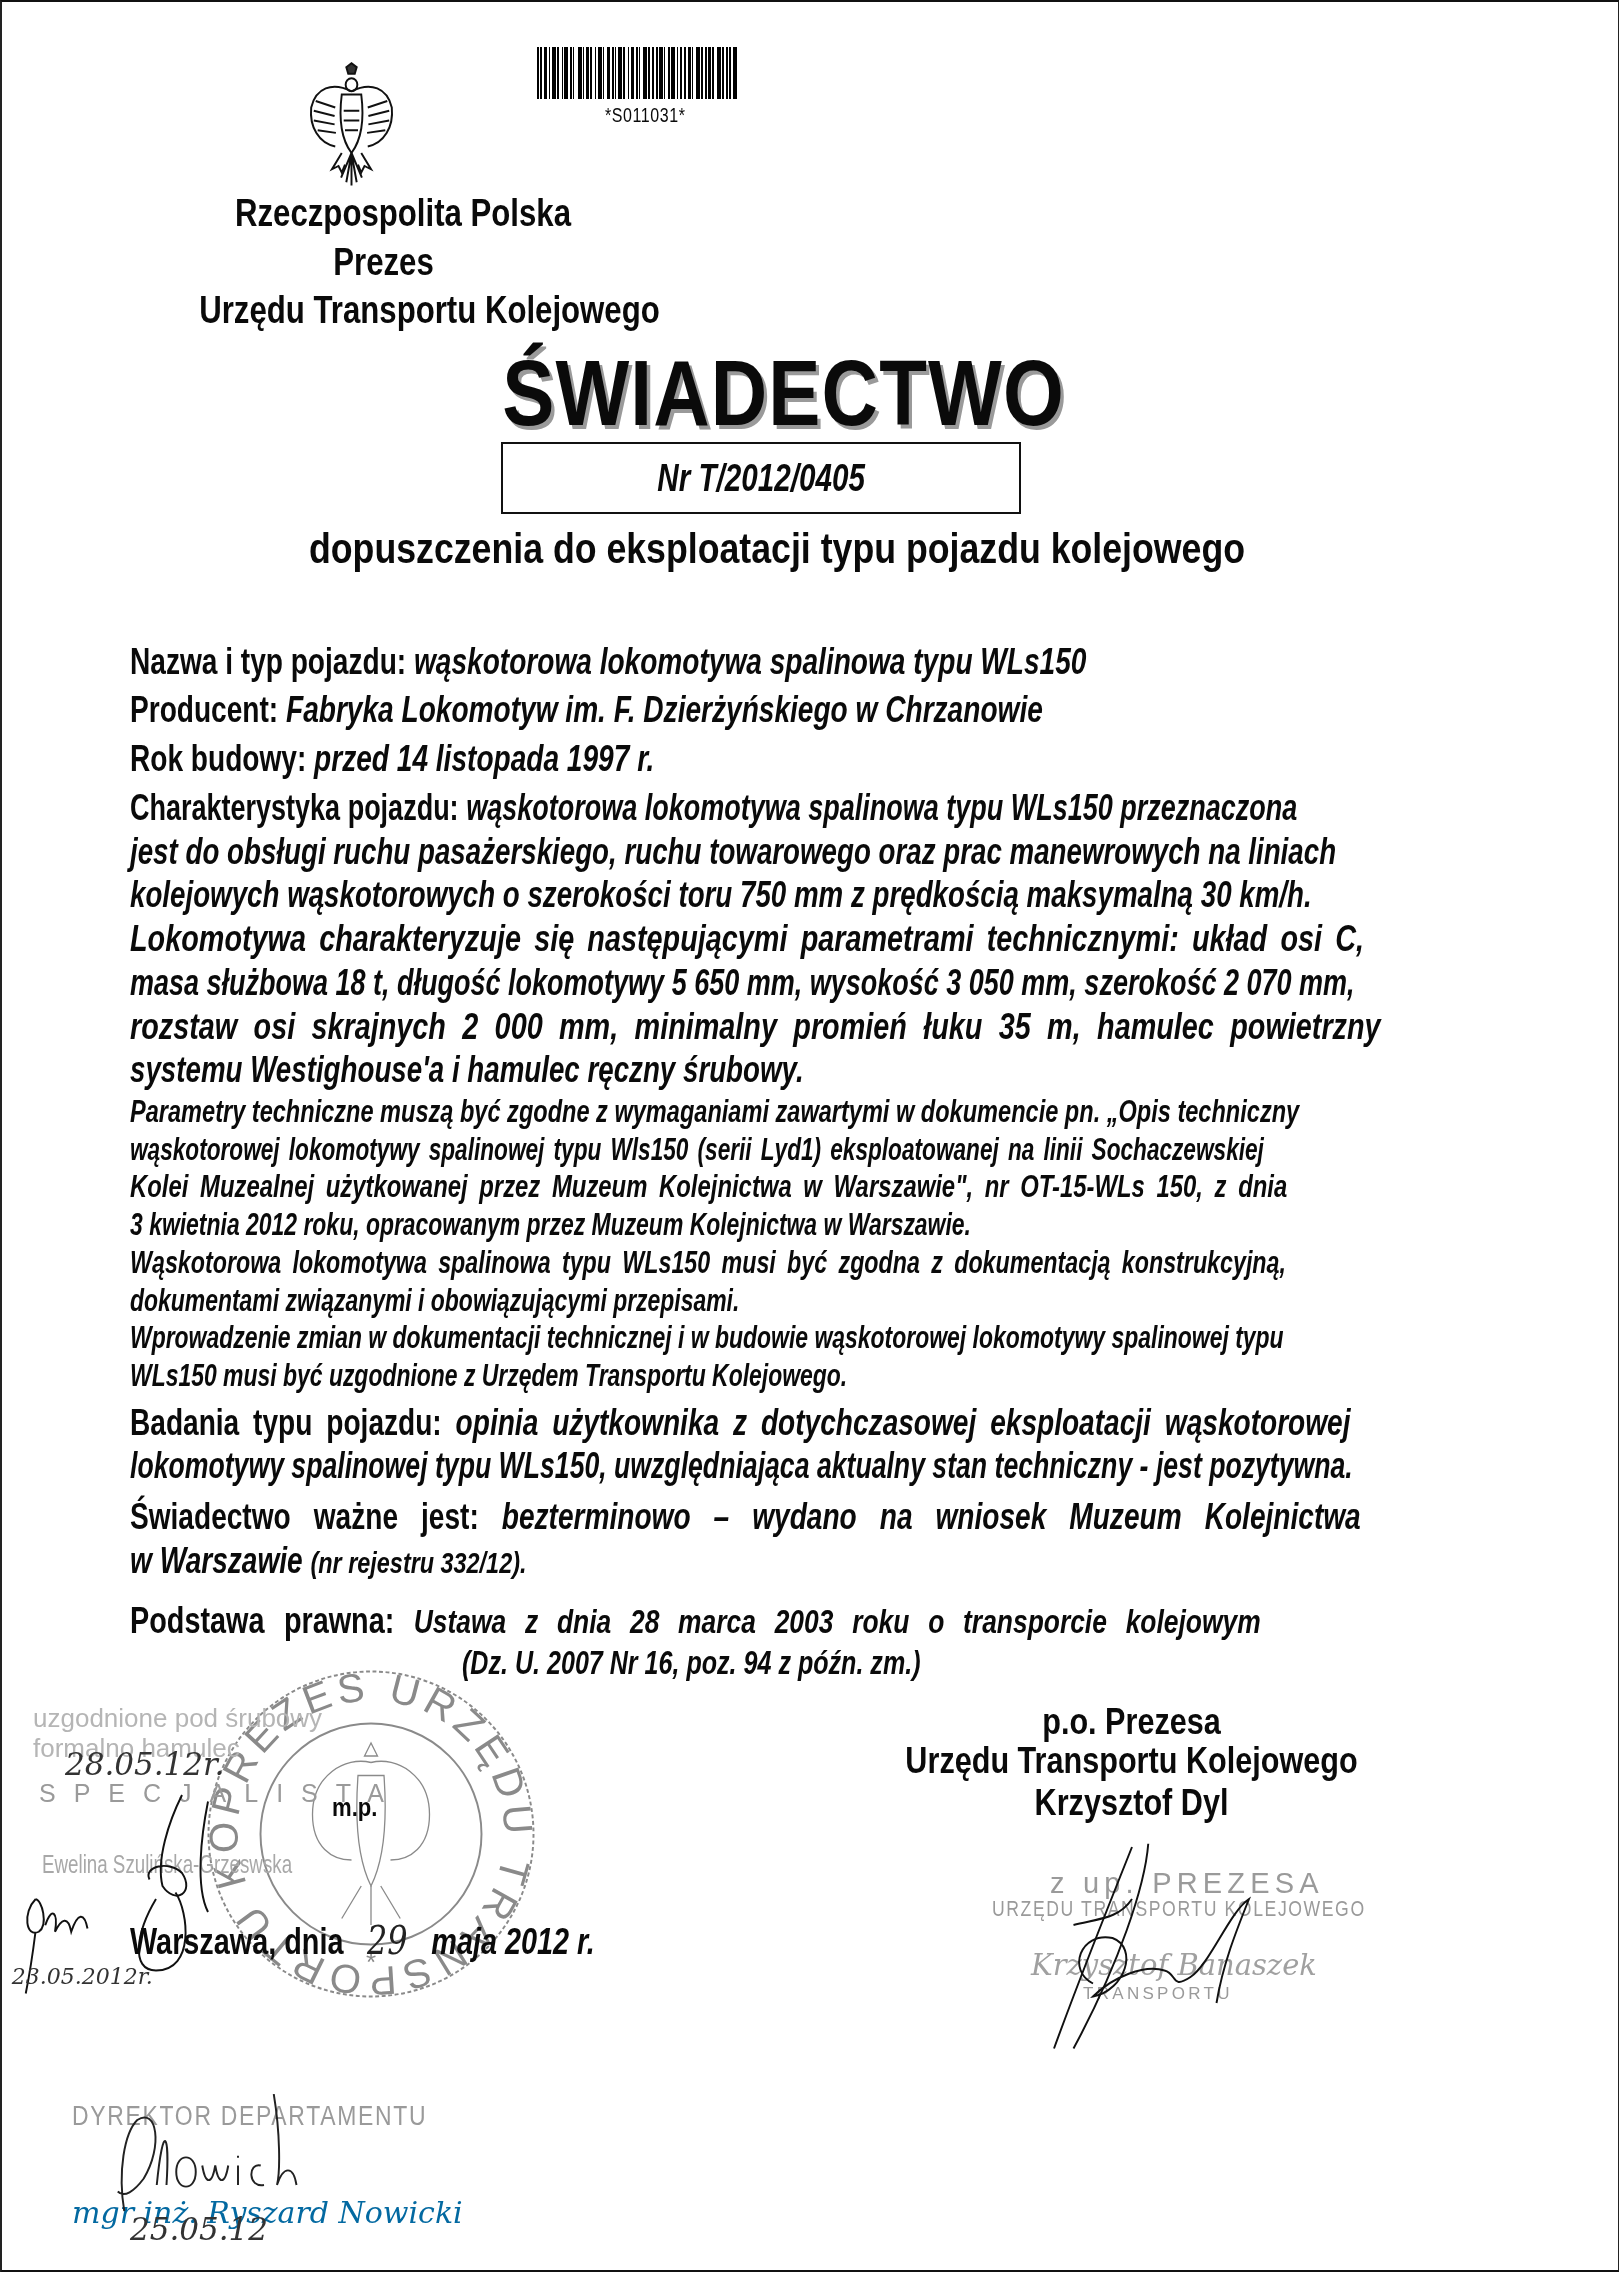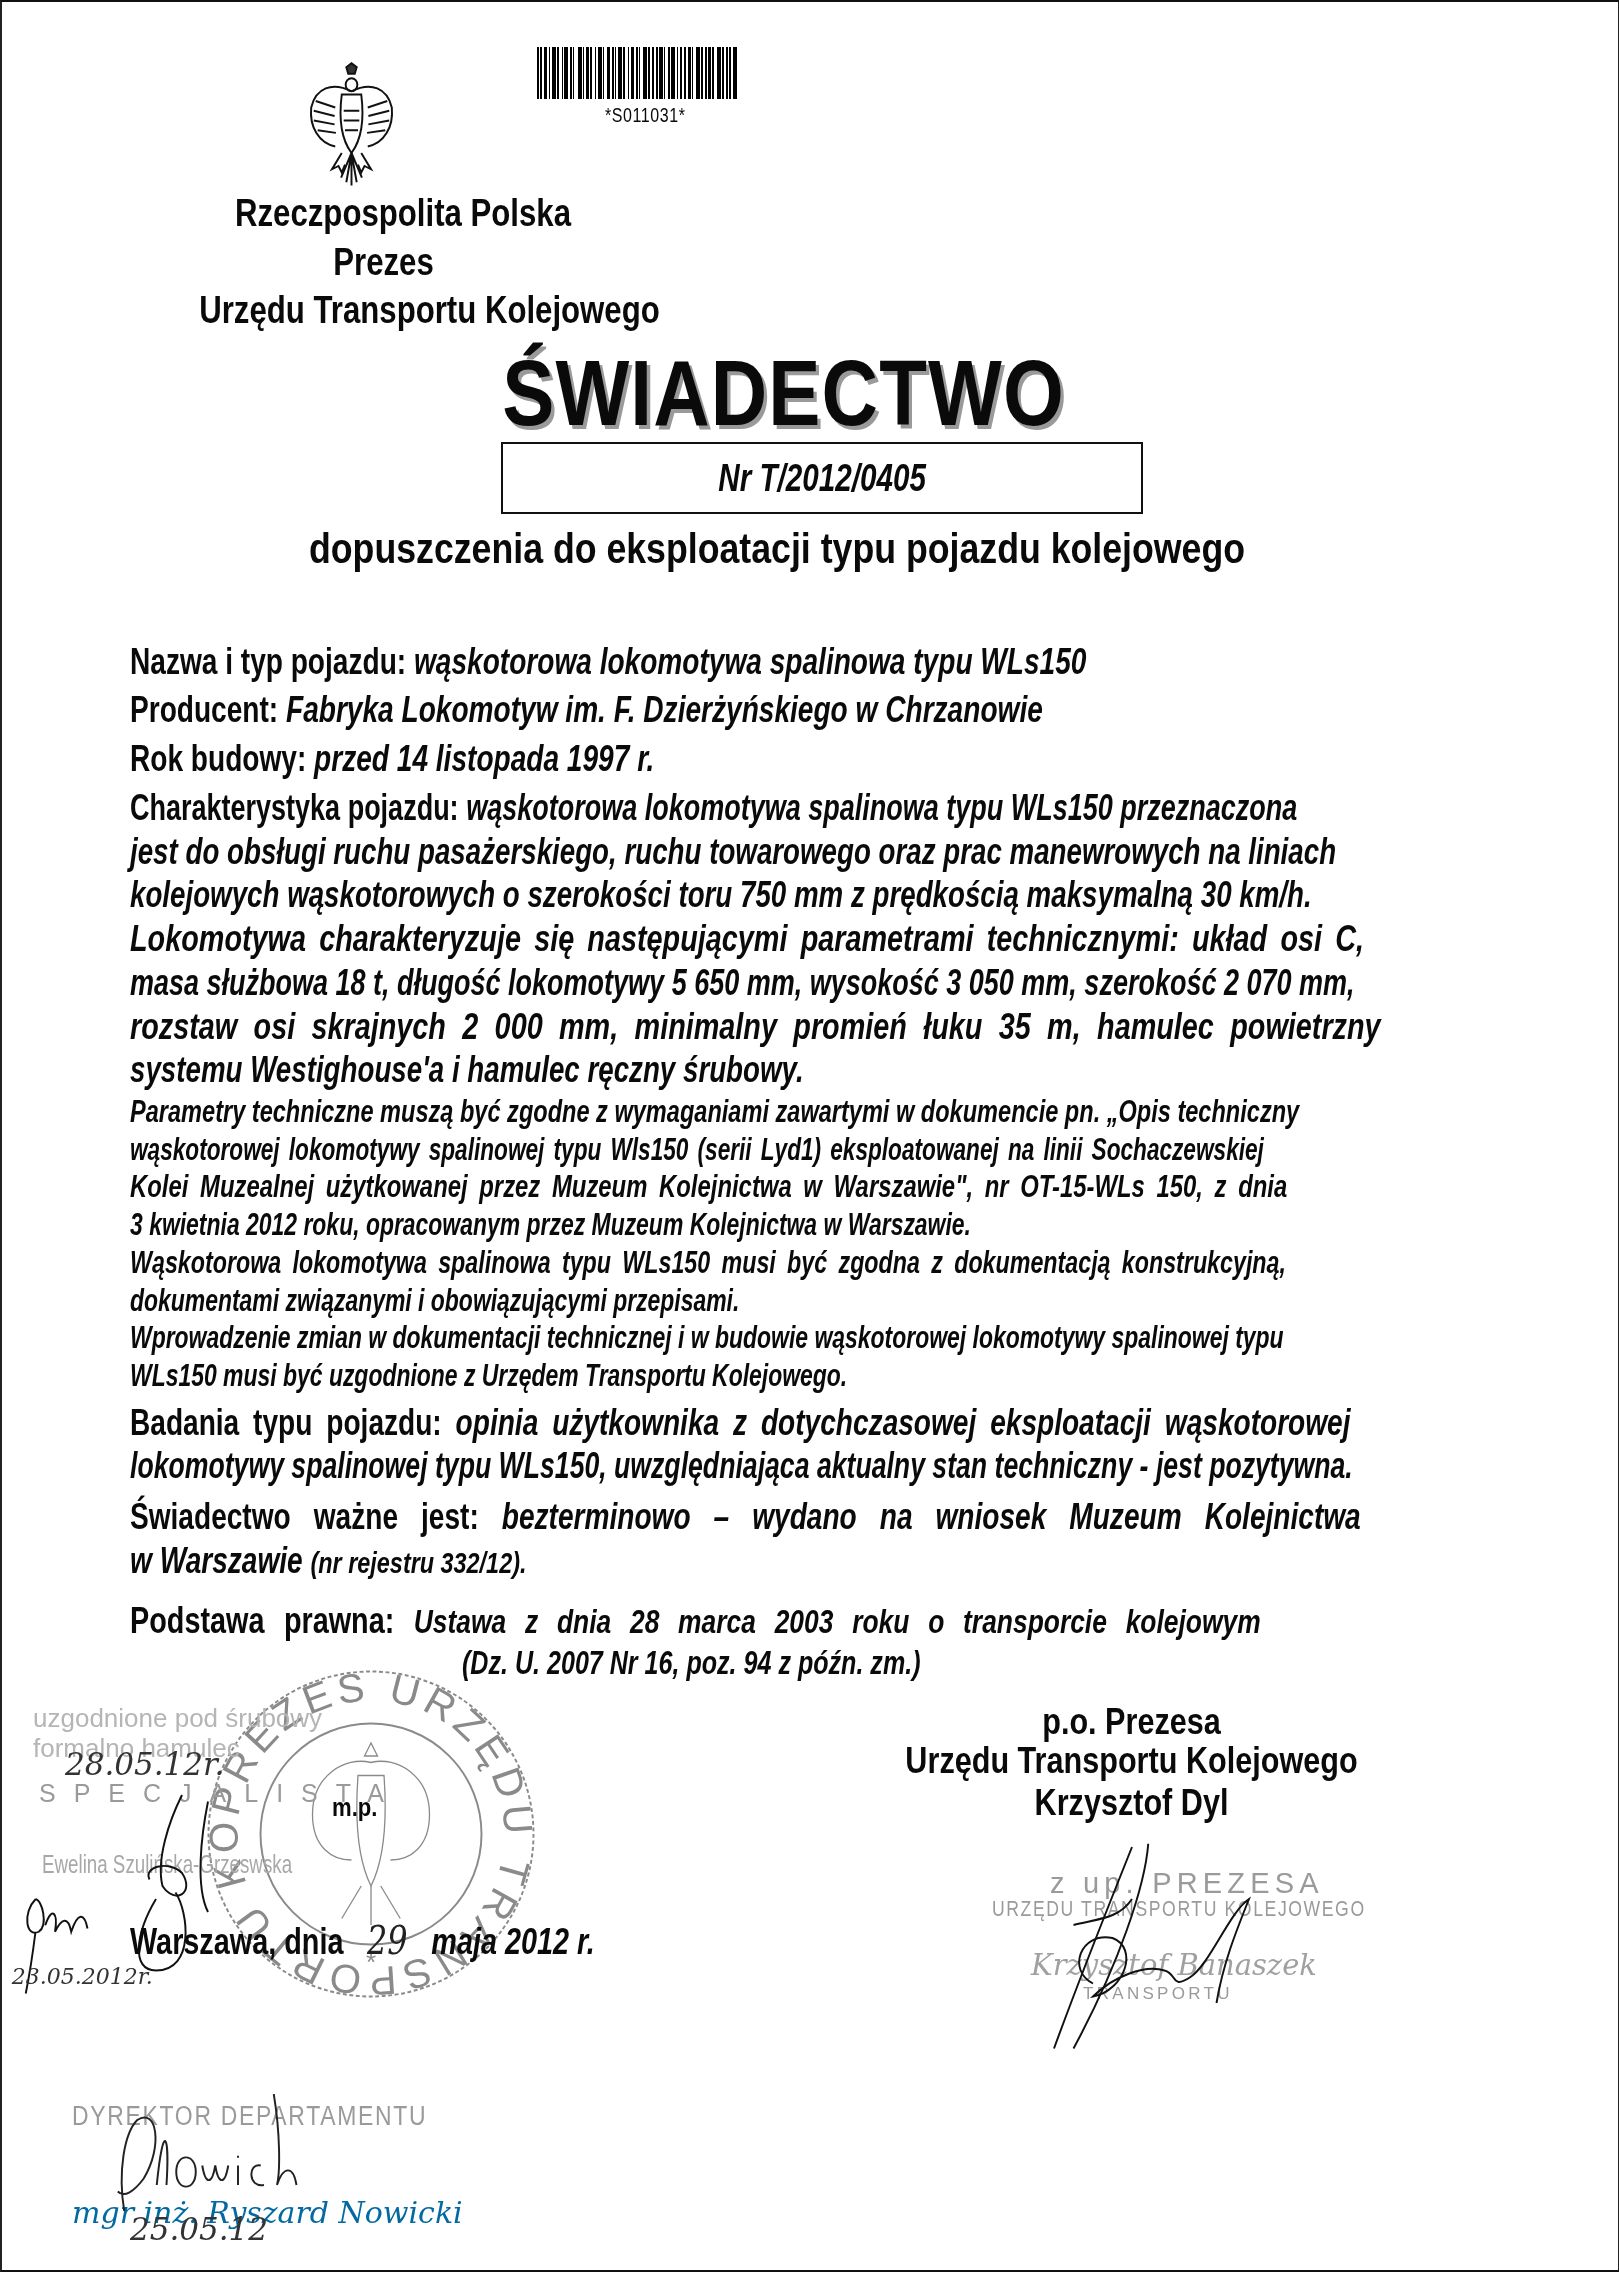--- a/index.html
+++ b/index.html
@@ -18,21 +18,21 @@
   .barcode-text { left: 605px; top: 104px; font-size: 19.5px; letter-spacing: 0.7px; transform: scaleX(0.82); transform-origin: 0 0; }
 
   .hdr { font-weight: bold; font-size: 38px; transform: scaleX(0.82); transform-origin: 50% 0; white-space: nowrap; text-align: center; }
   .hdr1 { left: 104px; top: 192px; width: 598px; }
   .hdr2 { left: 260px; top: 241px; width: 247px; }
   .hdr3 { left: 72px; top: 289px; width: 715px; }
 
   .title { left: 377px; top: 341px; width: 813px; text-align: center; font-size: 92px; font-weight: bold;
            letter-spacing: 1.3px; transform: scaleX(0.85); transform-origin: 50% 0;
            text-shadow: 3.9px 3.9px 0 #9a9a9a; }
-  .nrbox { left: 501px; top: 442px; width: 642px; height: 72px; border: 2px solid #111; box-sizing: border-box;
+  .nrbox { left: 501px; top: 442px; width: 520px; height: 72px; border: 2px solid #111; box-sizing: border-box;
            display: flex; align-items: center; justify-content: center; }
   .nrbox span { font-size: 38px; font-weight: bold; font-style: italic; transform: scaleX(0.78); display: inline-block; }
   .subtitle { left: 195px; top: 524px; width: 1164px; text-align: center; font-size: 43px; font-weight: bold;
               transform: scaleX(0.83); transform-origin: 50% 0; white-space: nowrap; }
 
   
   .body { left: 130px; width: 1379px; }
   .line { position: absolute; left: 0; white-space: nowrap; font-size: 36px; transform-origin: 0 0; }
   .line.sm { font-size: 31px; }
   .line .lbl { font-weight: bold; }

